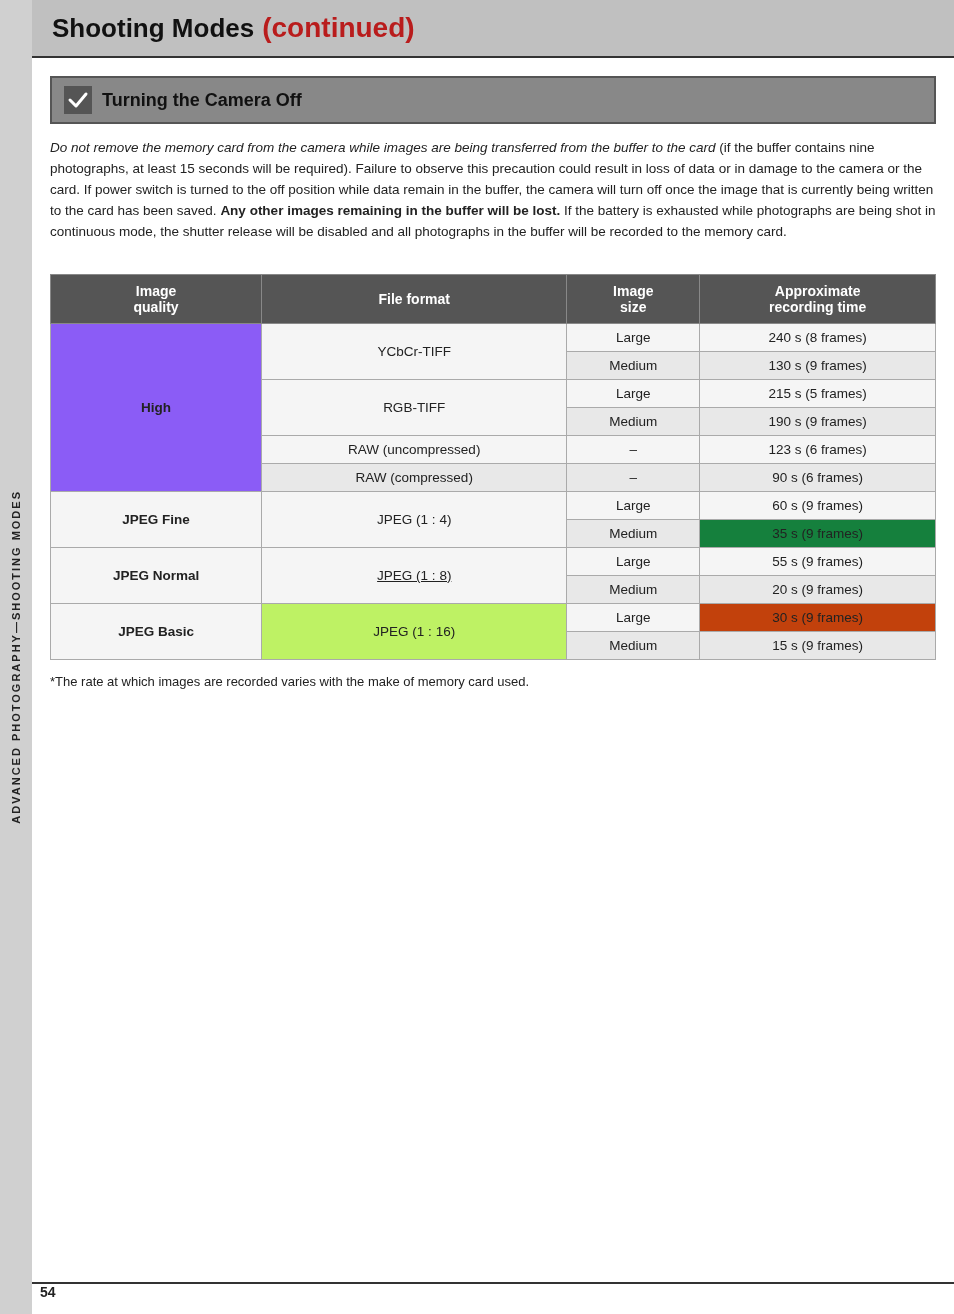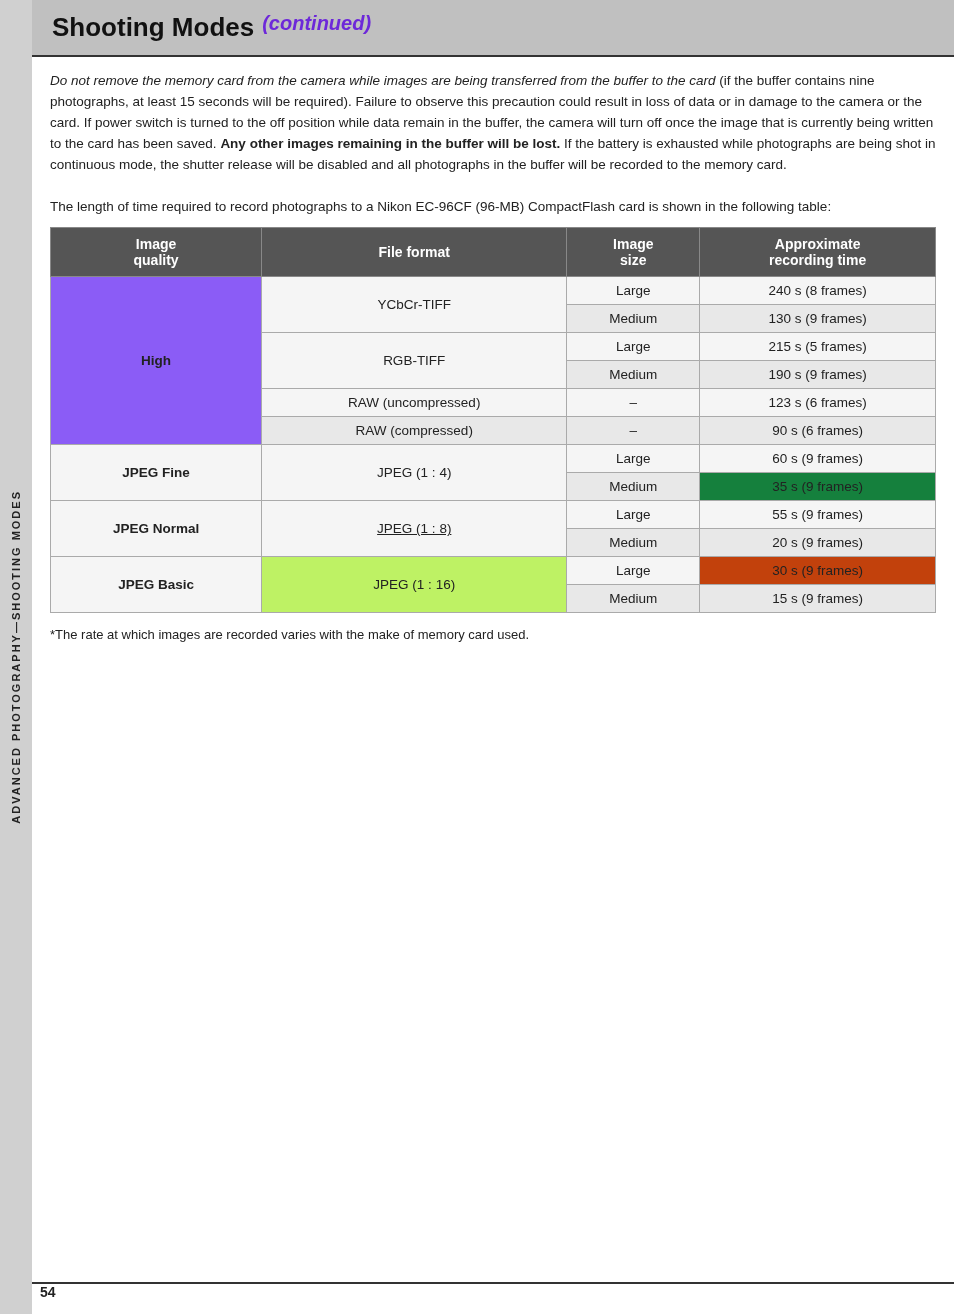--- a/index.html
+++ b/index.html
@@ -40,33 +40,32 @@
     .main-content {
       margin-left: 32px;
       padding: 0;
     }
 
     
     .page-header {
       background: #c0c0c0;
       padding: 12px 20px 12px 20px;
       display: flex;
-      align-items: flex-start;
+      align-items: center;
       gap: 8px;
     }
     .page-header-title {
       font-size: 26px;
       font-weight: bold;
       color: #111;
     }
     .page-header-subtitle {
-      font-size: 20px;
-      font-style: italic;
-      font-weight: bold;
-      color: #6d28d9;
+      font-size: 28px;
+      font-weight: bold;
+      color: #b91c1c;
     }
 
     
     .section-header {
       display: flex;
       align-items: center;
       background: #888;
       margin: 18px 18px 0 18px;
       padding: 8px 12px;
       gap: 10px;
@@ -177,27 +176,36 @@
 
 <div class="main-content">
 
   <div class="page-header">
     <span class="page-header-title">Shooting Modes</span>
     <span class="page-header-subtitle">(continued)</span>
   </div>
 
   <div class="top-separator"></div>
 
+  <div class="section-header">
+    <div class="section-icon">
+
+      <svg width="22" height="22" viewBox="0 0 22 22">
+        <rect width="22" height="22" fill="#555"></rect>
+        <polyline points="3,11 9,17 19,5" fill="none" stroke="white" stroke-width="3" stroke-linecap="round" stroke-linejoin="round"></polyline>
+      </svg>
+    </div>
+    <span class="section-title">Turning the Camera Off</span>
+  </div>
 
   <div class="body-text">
     <p>
       <span class="italic-lead">Do not remove the memory card from the camera while images are being transferred from the buffer to the card</span><span> (if the buffer contains nine photographs, at least 15 seconds will be required). Failure to observe this precaution could result in loss of data or in damage to the camera or the card.  If power switch is turned to the off position while data remain in the buffer, the camera will turn off once the image that is currently being written to the card has been saved.  <span class="bold-warning">Any other images remaining in the buffer will be lost.</span> If the battery is exhausted while photographs are being shot in continuous mode, the shutter release will be disabled and all photographs in the buffer will be recorded to the memory card.</span>
     </p>
     <br>
-    <p>The length of time required to record photographs to a Nikon EC-96CF (96-MB) CompactFlash card is shown in the following table:</p>
   </div>
 
   <div class="table-container">
     <table>
       <thead>
         <tr>
           <th>Image<br>quality</th>
           <th>File format</th>
           <th>Image<br>size</th>
           <th>Approximate<br>recording time</th>

